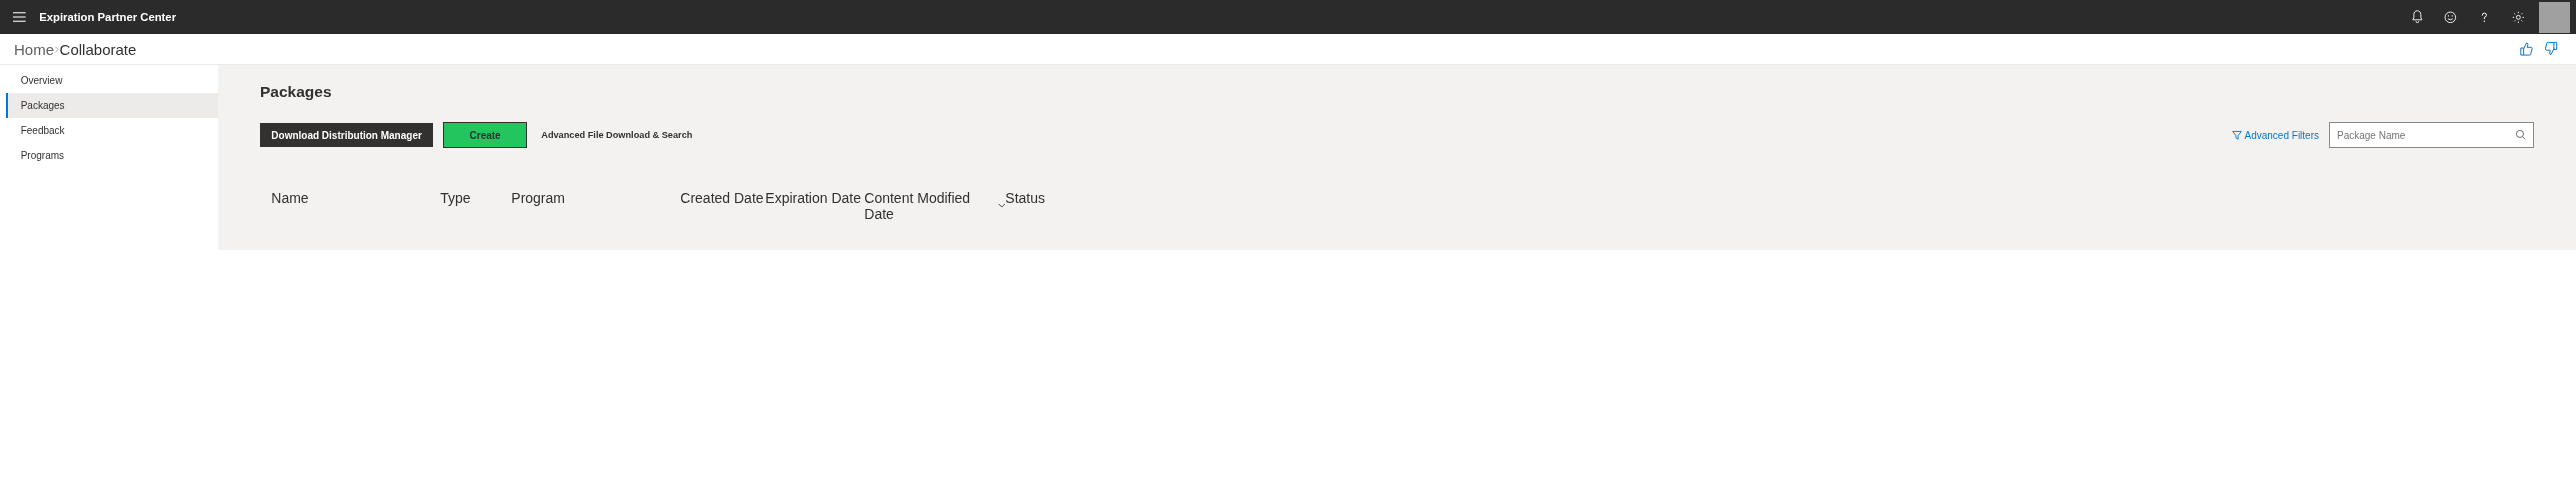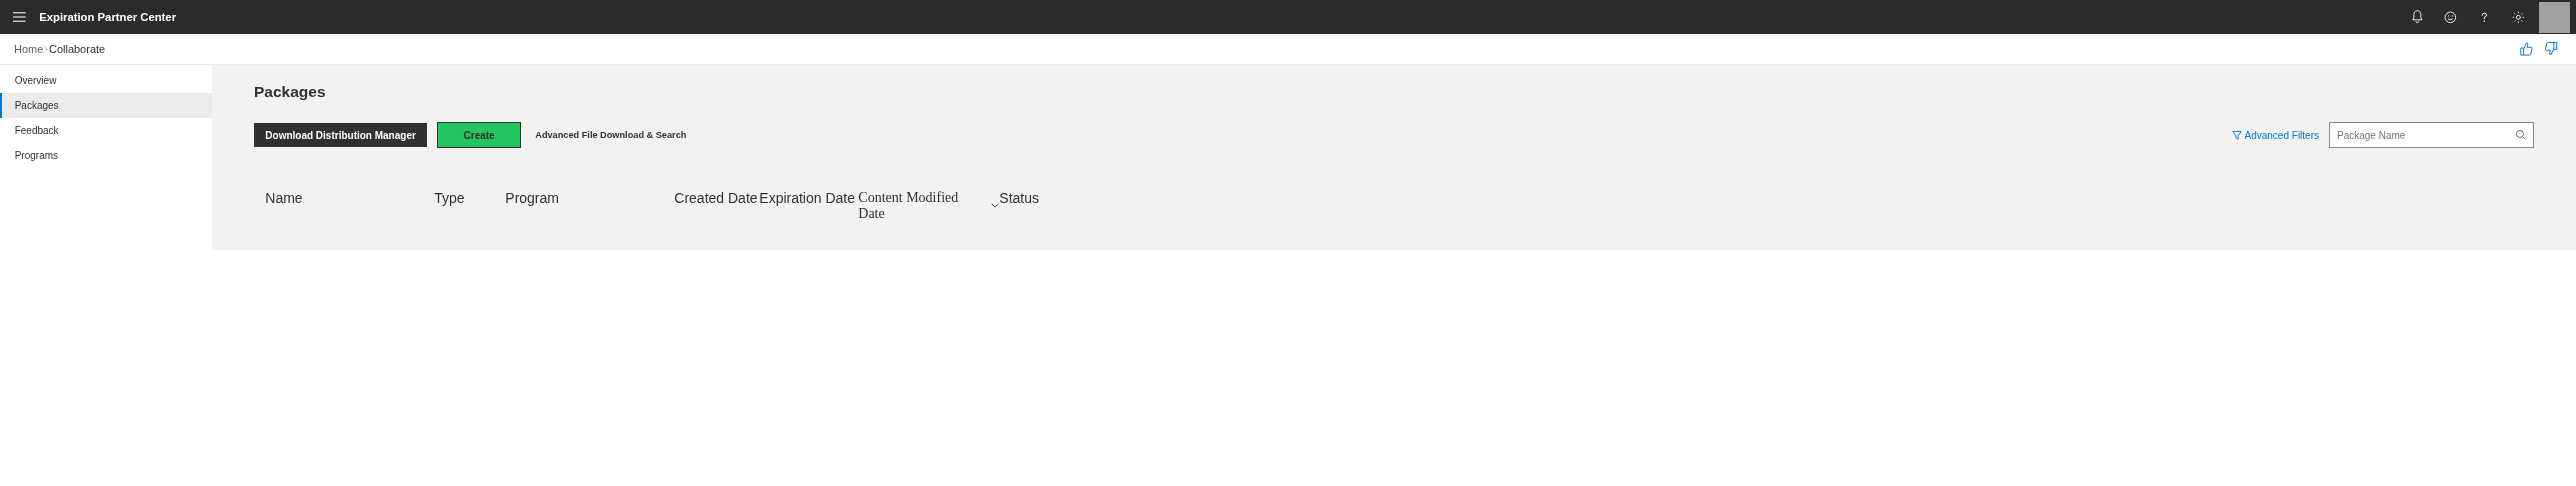--- a/index.html
+++ b/index.html
@@ -75,40 +75,41 @@
     .breadcrumb-bar {
       height: 31px;
       display: flex;
       align-items: center;
       padding: 0 14px;
       border-bottom: 0.7px solid #edebe9;
     }
     .breadcrumb {
       display: flex;
       align-items: center;
-      font-size: 11px;
+      font-size: 15px;
       color: #605e5c;
     }
     .breadcrumb .current { color: #323130; }
     .bc-chevron { color: #a19f9d; }
     .feedback-icons {
       margin-left: auto;
       display: flex;
       gap: 10px;
       padding-right: 2.8px;
     }
     .thumb-btn { cursor: pointer; color: #0078d4; }
 
     .content-wrap { display: flex; }
 
     .sidebar {
       width: 212px;
       flex-shrink: 0;
       background: #fff;
       padding-top: 2.8px;
+      margin-left: 6px;
     }
     .side-item {
       padding: 7px 12.7px;
       font-size: 10px;
       cursor: pointer;
       border-left: 2.1px solid transparent;
     }
     .side-item.active {
       background: #edebe9;
       border-left-color: #0078d4;
@@ -184,21 +185,21 @@
       display: flex;
       font-size: 14px;
       color: #323130;
       padding: 0 11.3px;
     }
     .th-name { flex: 0 0 169px; }
     .th-type { flex: 0 0 71px; }
     .th-program { flex: 0 0 169px; }
     .th-created { flex: 0 0 85px; }
     .th-expiration { flex: 0 0 99px; }
-    .th-modified { flex: 0 0 141px; display: flex; align-items: center; gap: 10px; font-family: Liberation Serif, serif; }
+    .th-modified { flex: 0 0 141px; display: flex; align-items: center; gap: 10px; }
     .th-status { flex: 0 0 56px; }
 
     svg { display: block; }
   </style>
 </head>
 <body>
 
 <div class="topbar">
   <div class="hamburger">
     <svg width="12.7" height="10" viewBox="0 0 18 14">

